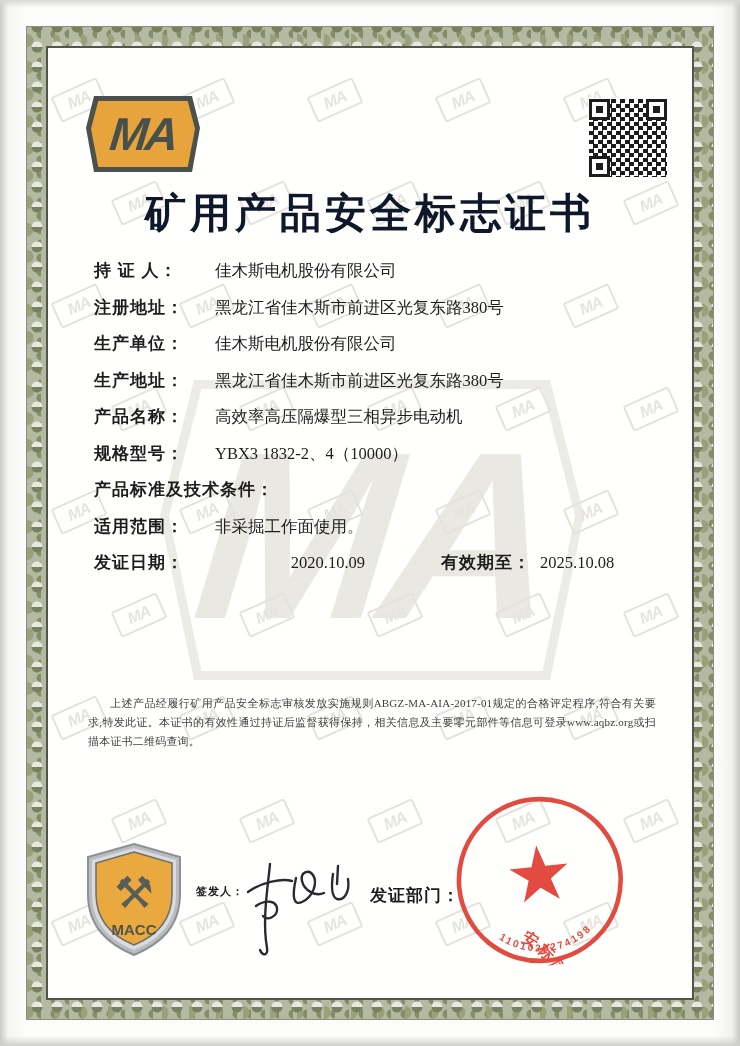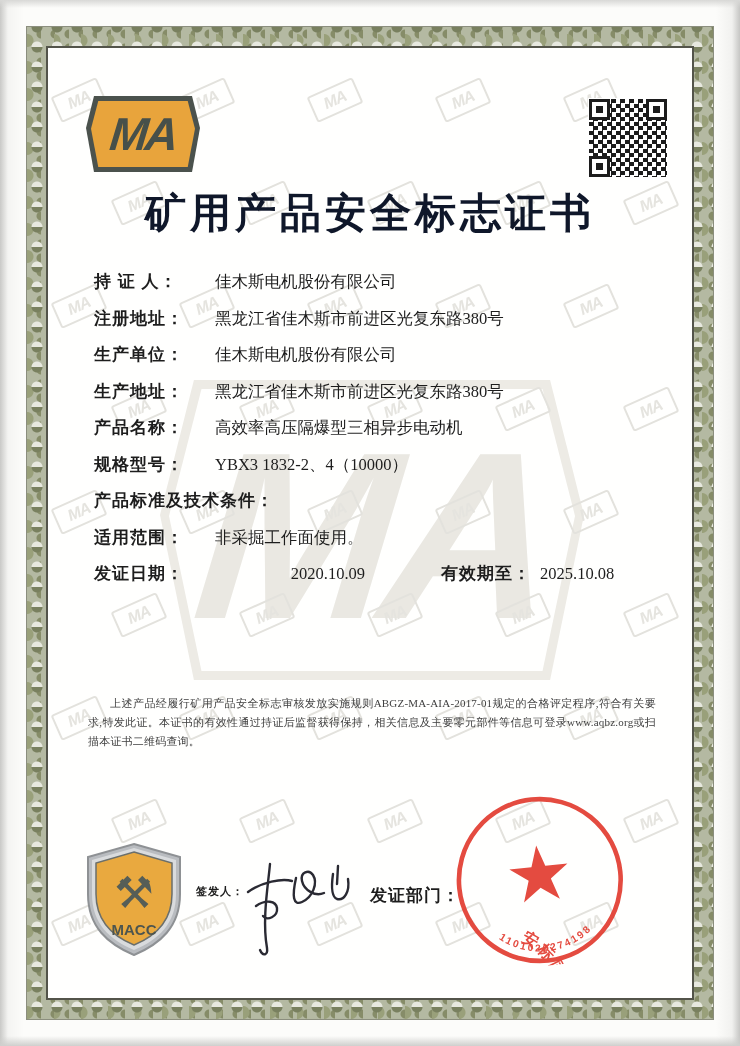--- a/index.html
+++ b/index.html
@@ -57,21 +57,21 @@
     background:conic-gradient(#1c1c1c 25%, #ffffff 0 50%, #1c1c1c 0 75%, #ffffff 0);
     background-size:9px 9px; }
   .finder { position:absolute; width:21px; height:21px; border:3.5px solid #1c1c1c; background:#fff; }
   .finder::after { content:""; position:absolute; left:3.5px; top:3.5px; width:7px; height:7px; background:#1c1c1c; }
   .f-tl { left:1px; top:1px; } .f-tr { right:1px; top:1px; } .f-bl { left:1px; bottom:1px; }
 
   .title { position:absolute; left:0; right:0; top:138px; text-align:center;
     font-family:"Liberation Serif", serif; font-weight:bold; font-size:41px; letter-spacing:4px; color:#0f172a; }
 
   
-  .rows { position:absolute; left:46px; top:222px; width:566px; }
+  .rows { position:absolute; left:46px; top:211px; width:566px; }
   .row { display:flex; align-items:baseline; height:24px; margin-bottom:12.5px; white-space:nowrap; }
   .row .lbl { font-weight:bold; font-size:17px; letter-spacing:1px; width:112px; flex:none; }
   .row .val { font-family:"Liberation Serif", serif; font-size:16.5px; margin-left:9px;text-align:right; }
   .row.wide .lbl { width:auto; }
   .row.wide .val { font-size:15px; margin-left:12px; }
   .row .val.date { width:150px; }
   .row .lbl2 { width:auto; margin-left:76px; }
 
   .declaration { position:absolute; left:40px; top:646px; width:568px;
     font-family:"Liberation Serif", serif; font-size:11px; line-height:1.72;

